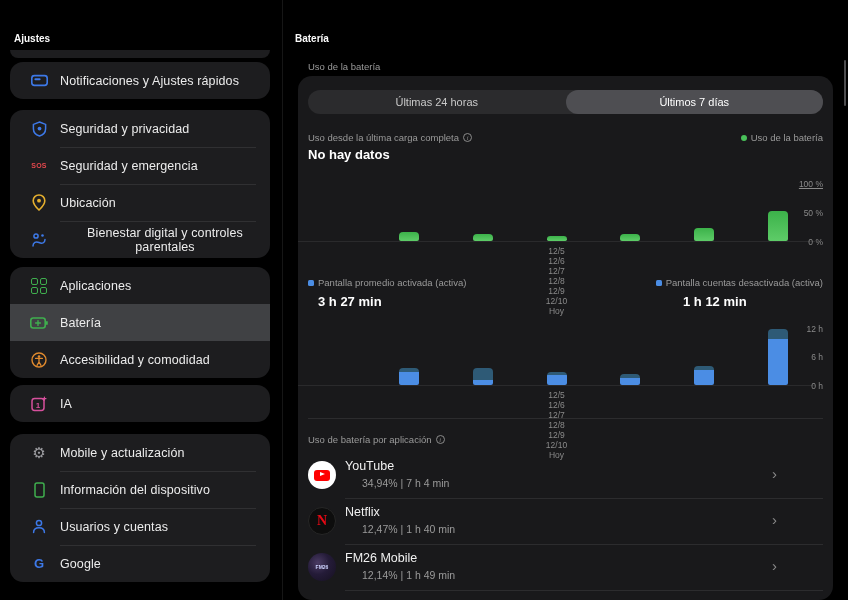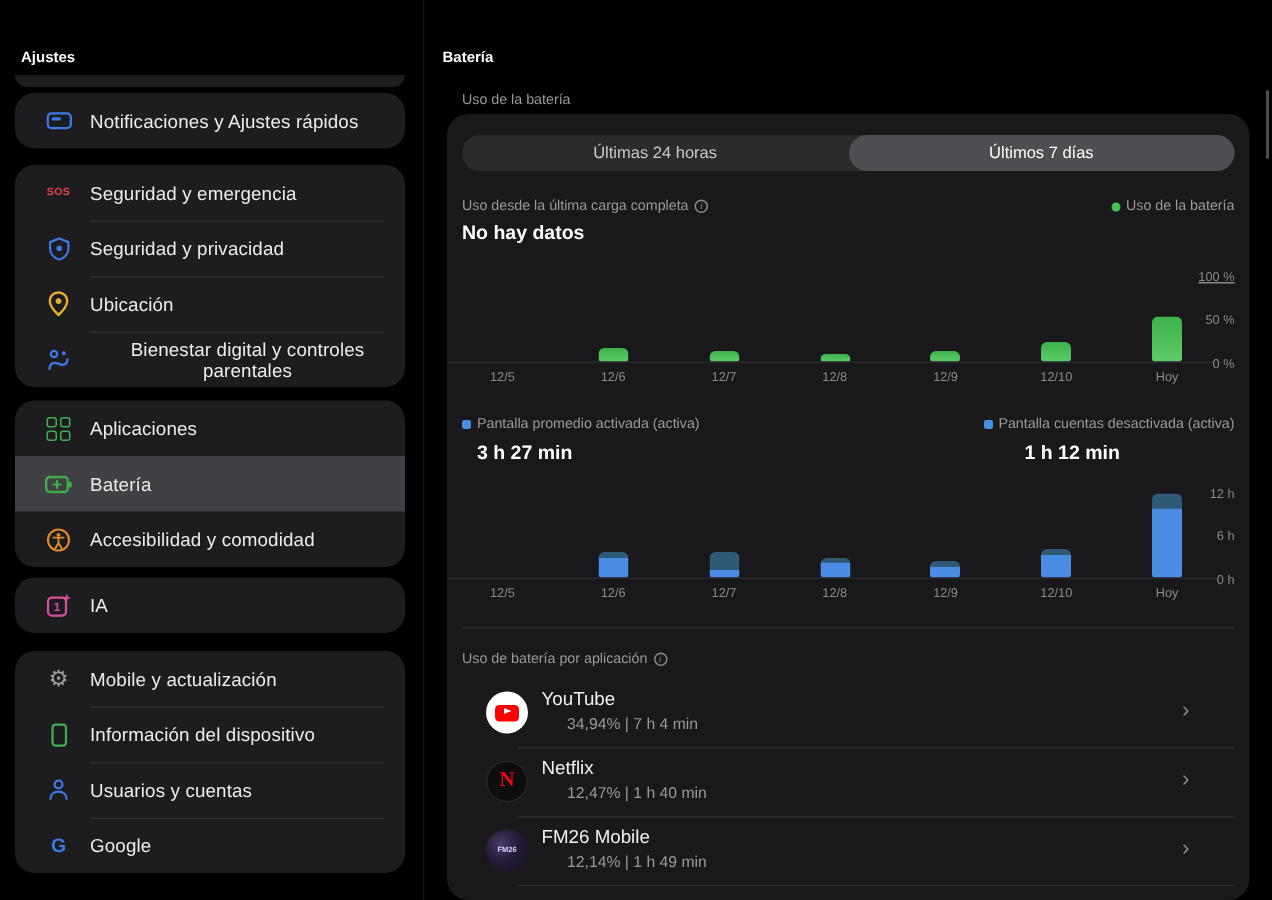--- a/index.html
+++ b/index.html
@@ -57,28 +57,28 @@
   .legend-dot { width:6px; height:6px; border-radius:50%; background:#49c15a; display:inline-block; }
   .legend-sq { width:6px; height:6px; border-radius:1.5px; background:#4b8de4; display:inline-block; }
   .big-val { font-size:13px; font-weight:700; color:#fff; }
 
   
   .chart { position:absolute; left:0; width:517px; }
   .chart .cols { display:flex; border-bottom:1px solid #2a2a2c; }
   .chart .col { flex:1; display:flex; flex-direction:column; align-items:center; justify-content:flex-end; }
   .chart .stack { display:flex; flex-direction:column; overflow:hidden; border-radius:4px 4px 2px 2px; }
   .chart .bar { width:20px; }
-  .chart .xlabels { display:flex; margin-top:4px; }
+  .chart .xlabels { display:flex; margin-top:4px;flex-direction:column; }
   .chart .xlabels div { flex:1; text-align:center; font-size:8.5px; color:#8a8a8a; }
   .ytick { position:absolute; font-size:8.5px; color:#8a8a8a; right:10px; text-align:right; }
 
   .h-divider { position:absolute; left:10px; right:10px; height:1px; background:#2c2c2e; }
 
   
-  .app-row { position:absolute; left:0; width:493px; height:46px; cursor:default;margin-left:16px; }
+  .app-row { position:absolute; left:0; width:493px; height:46px; cursor:default; }
   .app-row .app-ic { position:absolute; left:10px; top:9px; width:28px; height:28px; border-radius:50%; }
   .app-row .nm { position:absolute; left:47px; top:7px; font-size:12.5px; color:#f0f0f0; }
   .app-row .st { position:absolute; left:64px; top:25px; font-size:10.5px; color:#9a9a9a; }
   .app-row .chev { position:absolute; right:14px; top:13px; font-size:15px; color:#8a8a8a; }
   .row-div { position:absolute; left:47px; right:10px; height:1px; background:#2c2c2e; }
 
   .yt-badge { position:absolute; left:6px; top:8.5px; width:16px; height:11px; background:#f00; border-radius:3px; }
   .yt-badge::after { content:""; position:absolute; left:6px; top:2.8px; border-left:5px solid #fff;
                      border-top:2.7px solid transparent; border-bottom:2.7px solid transparent; }
   .nf-n { position:absolute; width:100%; text-align:center; top:5px; font-size:14px; font-weight:800;
@@ -148,32 +148,32 @@
             <rect x="3.4" y="5.2" width="6.2" height="2.1" rx="1" fill="#3d79e8"></rect>
           </svg>
       </span>
       <span class="lbl">Notificaciones y Ajustes rápidos</span>
     </div>
   </div>
 
   <div class="card" style="top:110px;">
     <div class="s-item">
       <span class="ic">
+        <svg width="15" height="16" viewBox="0 0 16 17">
+            <path d="M8 1 L14.5 3.6 V8.2 C14.5 12 11.6 14.9 8 16 C4.4 14.9 1.5 12 1.5 8.2 V3.6 Z" fill="none" stroke="#3d79e8" stroke-width="1.6"></path>
+            <circle cx="8" cy="8" r="2" fill="#3d79e8"></circle>
+          </svg>
+      </span>
+      <span class="lbl">Seguridad y privacidad</span>
+    </div>
+    <div class="s-item">
+      <span class="ic">
           <span class="sos-txt">SOS</span>
         </span>
       <span class="lbl">Seguridad y emergencia</span>
-    </div>
-    <div class="s-item">
-      <span class="ic">
-        <svg width="15" height="16" viewBox="0 0 16 17">
-            <path d="M8 1 L14.5 3.6 V8.2 C14.5 12 11.6 14.9 8 16 C4.4 14.9 1.5 12 1.5 8.2 V3.6 Z" fill="none" stroke="#3d79e8" stroke-width="1.6"></path>
-            <circle cx="8" cy="8" r="2" fill="#3d79e8"></circle>
-          </svg>
-      </span>
-      <span class="lbl">Seguridad y privacidad</span>
     </div>
     <div class="s-item">
       <span class="ic">
         <svg width="14" height="17" viewBox="0 0 14 17">
             <path d="M7 1 C3.7 1 1.2 3.5 1.2 6.7 C1.2 10.6 7 16 7 16 C7 16 12.8 10.6 12.8 6.7 C12.8 3.5 10.3 1 7 1 Z" fill="none" stroke="#e6b02e" stroke-width="1.6"></path>
             <circle cx="7" cy="6.7" r="1.9" fill="#e6b02e"></circle>
           </svg>
       </span>
       <span class="lbl">Ubicación</span>
     </div>

